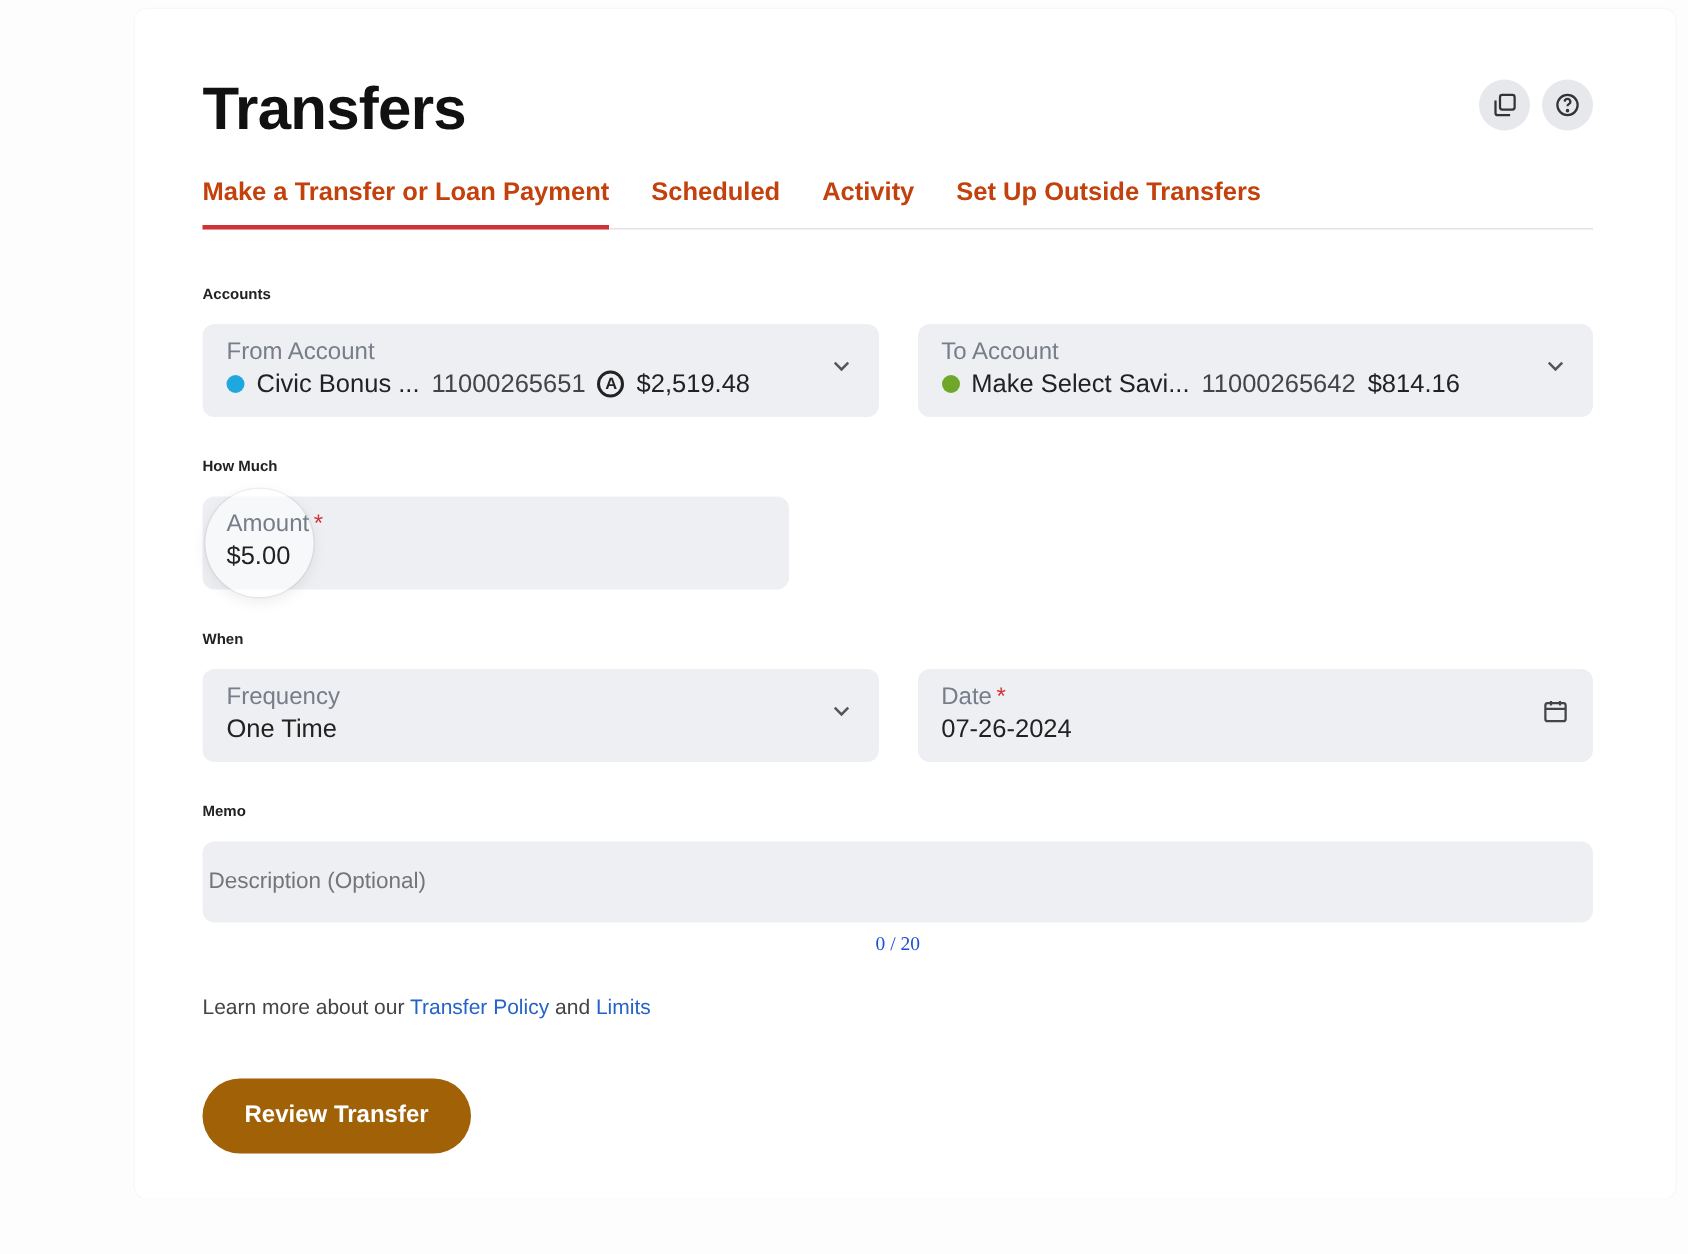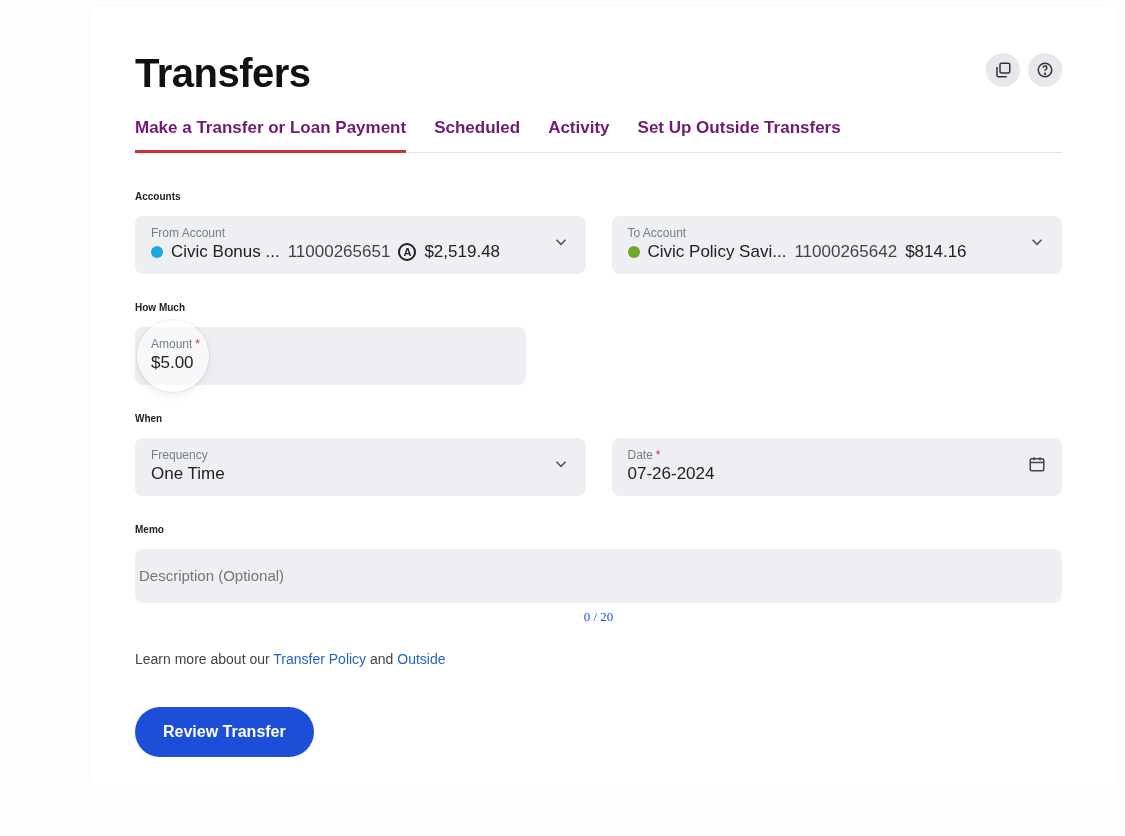--- a/index.html
+++ b/index.html
@@ -19,35 +19,35 @@
       background:#e6e8ec; display:flex; align-items:center; justify-content:center;
       cursor:pointer;
     }
     .tabs {
       display:flex; gap:28px;
       border-bottom:1px solid #e2e2e6;
       margin-top:22px; margin-bottom:38px;
     }
     .tab {
       padding-bottom:12px;
-      font-size:17px; font-weight:700; color:#701a75;
+      font-size:17px; font-weight:700; color:#c2410c;
       cursor:pointer; border-bottom:3px solid transparent;
       margin-bottom:-1px;
     }
     .tab.active { border-bottom-color:#d03238; }
     .section-label { font-size:10px; font-weight:700; color:#222; margin-bottom:14px; }
     .row { display:flex; gap:26px; margin-bottom:28px; }
     .field {
       background:#eeeff3; border-radius:8px;
       padding:10px 16px 12px 16px;
       flex:1; position:relative;
       display:flex; align-items:center;
     }
     .field-inner { flex:1; min-width:0; }
-    .field-label { font-size:12px; color:#777d89; }
+    .field-label { font-size:16px; color:#777d89; }
     .field-label .req { color:#d03238; margin-left:3px; }
     .field-value { font-size:17px; color:#222; margin-top:2px; display:flex; align-items:center; gap:8px; white-space:nowrap; }
     .acct-name { max-width:160px; overflow:hidden; text-overflow:ellipsis; display:inline-block;text-align:right; }
     .acct-num { color:#444; }
     .acct-bal { color:#222; }
     .dot { width:12px; height:12px; border-radius:50%; display:inline-block; flex-shrink:0; }
     .dot.blue { background:#1fa8e0; }
     .dot.green { background:#6fa728; }
     .a-circle {
       width:18px; height:18px; border:2px solid #222; border-radius:50%;
@@ -57,21 +57,21 @@
     .chev { margin-left:auto; padding-left:10px; color:#555; flex-shrink:0; }
     .desc-field { background:#eeeff3; border-radius:8px; padding:18px 4px; }
     .desc-input {
       border:none; background:transparent; font-size:15px; color:#777d89;
       width:100%; outline:none;
     }
     .counter { text-align:center; font-size:13px; color:#1d4ed8; margin-top:6px; margin-bottom:26px;font-family:Liberation Serif, serif; }
     .policy { font-size:14px; color:#444; margin-bottom:40px; }
     .policy a { color:#2563c9; text-decoration:none; cursor:pointer; }
     .cta {
-      background:#1d4ed8; color:#fff; font-size:16px; font-weight:700;
+      background:#a16207; color:#fff; font-size:16px; font-weight:700;
       border:none; border-radius:28px; padding:16px 28px; cursor:pointer;
     }
     .amount-highlight {
       position:absolute; left:20px; top:50%; transform:translate(-18px,-50%);
       width:72px; height:72px; border-radius:50%;
       background:rgba(255,255,255,0.55);
       box-shadow:0 0 0 1px rgba(0,0,0,0.05), 0 3px 10px rgba(0,0,0,0.08);
       pointer-events:none;
     }
   </style>
@@ -122,21 +122,21 @@
         <svg width="18" height="18" viewBox="0 0 24 24" fill="none" stroke="#555" stroke-width="2.2">
             <polyline points="6 9 12 15 18 9"></polyline>
           </svg>
       </span>
     </div>
     <div class="field">
       <div class="field-inner">
         <div class="field-label">To Account</div>
         <div class="field-value">
           <span class="dot green"></span>
-          <span class="acct-name">Civic Policy Savi...</span>
+          <span class="acct-name">Make Select Savi...</span>
           <span class="acct-num">11000265642</span>
           <span class="acct-bal">$814.16</span>
         </div>
       </div>
       <span class="chev">
         <svg width="18" height="18" viewBox="0 0 24 24" fill="none" stroke="#555" stroke-width="2.2">
             <polyline points="6 9 12 15 18 9"></polyline>
           </svg>
       </span>
     </div>
@@ -181,17 +181,17 @@
     </div>
   </div>
 
   <div class="section-label">Memo</div>
   <div class="desc-field">
     <input class="desc-input" placeholder="Description (Optional)" style="">
   </div>
   <div class="counter">0 / 20</div>
 
   <div class="policy">
-    <span>Learn more about our </span><a>Transfer Policy</a><span> and </span><a>Outside</a>
+    <span>Learn more about our </span><a>Transfer Policy</a><span> and </span><a>Limits</a>
   </div>
 
   <button class="cta">Review Transfer</button>
 </div>
 
 </body></html>

